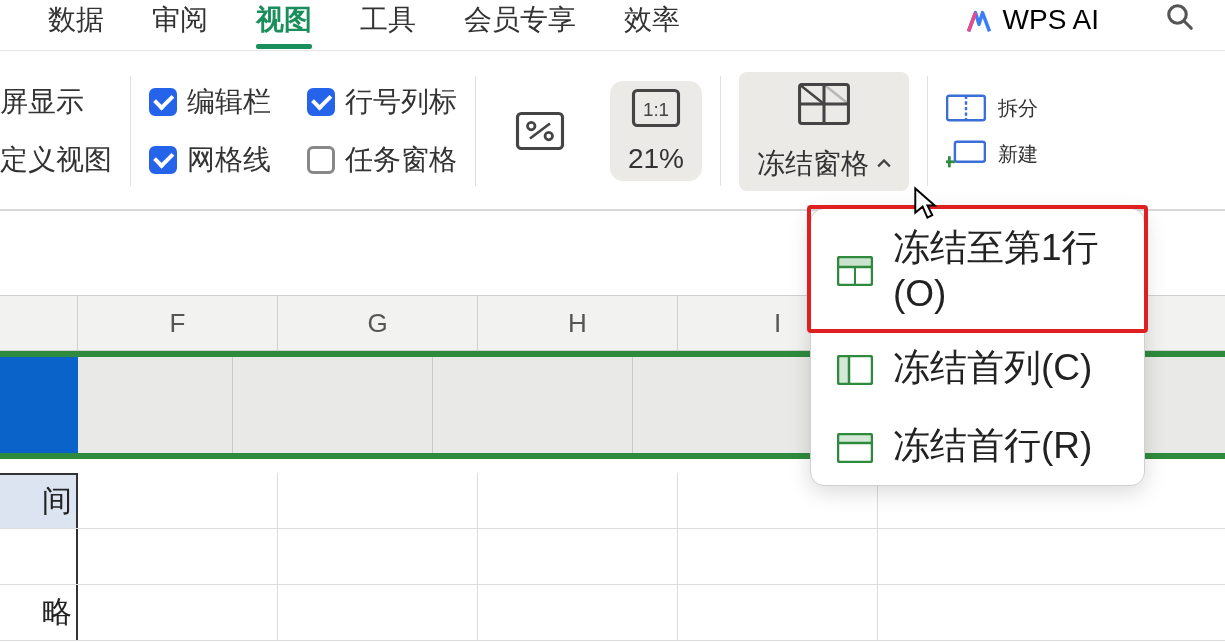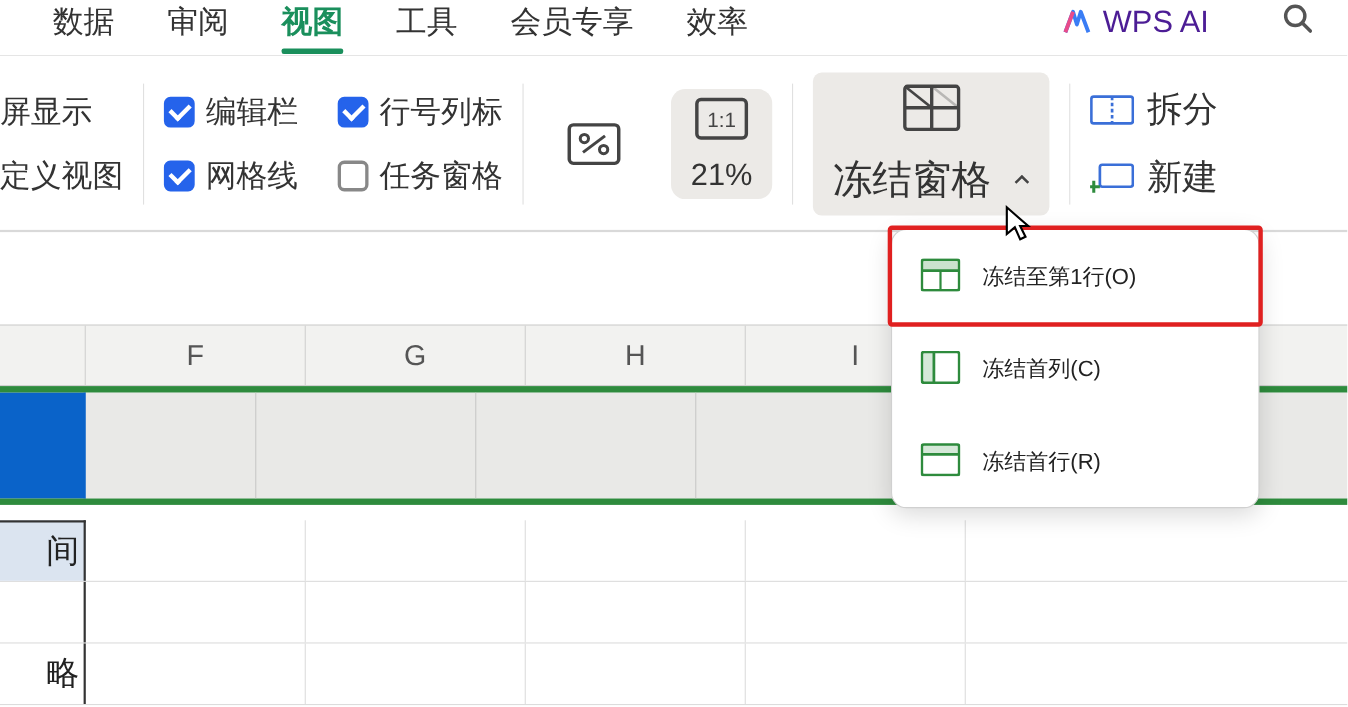--- a/index.html
+++ b/index.html
@@ -33,25 +33,25 @@
     content: "";
     position: absolute;
     left: 0; right: 0;
     bottom: -10px;
     height: 5px;
     background: #1a8f5c;
     border-radius: 2px;
   }
   .wps-ai {
     display: flex;
-    align-items: center;
+    align-items: flex-end;
     gap: 10px;
     margin-left: auto;
     font-size: 28px;
-    color: #4c1d95;
+    color: #000000;
   }
   .wps-ai-logo {
     width: 28px; height: 28px;
     position: relative;
   }
   .search-icon-wrap {
     margin-left: 18px;
   }
 
   .sep-line {
@@ -147,37 +147,37 @@
     border-radius: 8px;
     padding: 10px 18px 8px 18px;
     display: flex;
     flex-direction: column;
     align-items: center;
     gap: 12px;
   }
   .freeze-btn .label-row {
     display: flex;
     align-items: center;
-    gap: 21px;
-    font-size: 36px;
+    gap: 8px;
+    font-size: 28px;
     color: #333;
   }
 
   .small-stack {
     display: flex;
     flex-direction: column;
     gap: 18px;
     justify-content: center;
     height: 100%;
   }
   .stack-item {
     display: flex;
     align-items: center;
     gap: 12px;
-    font-size: 32px;
+    font-size: 20px;
     color: #333;
     white-space: nowrap;
   }
 
   
   .dropdown {
     position: absolute;
     top: 208px;
     left: 810px;
     width: 335px;
@@ -185,22 +185,22 @@
     border: 1px solid #d0d0d0;
     border-radius: 14px;
     box-shadow: 0 6px 22px rgba(0,0,0,0.15);
     padding: 0;
     z-index: 20;
   }
   .dd-item {
     display: flex;
     align-items: center;
     gap: 20px;
-    padding: 26px 26px;
-    font-size: 20px;
+    padding: 14px 26px;
+    font-size: 37px;
     color: #222;
     cursor: pointer;
   }
   .dd-item.highlighted {
     border: 4px solid #e02020;
     border-radius: 4px;
     margin: -4px;
     position: relative;
     z-index: 1;
   }

